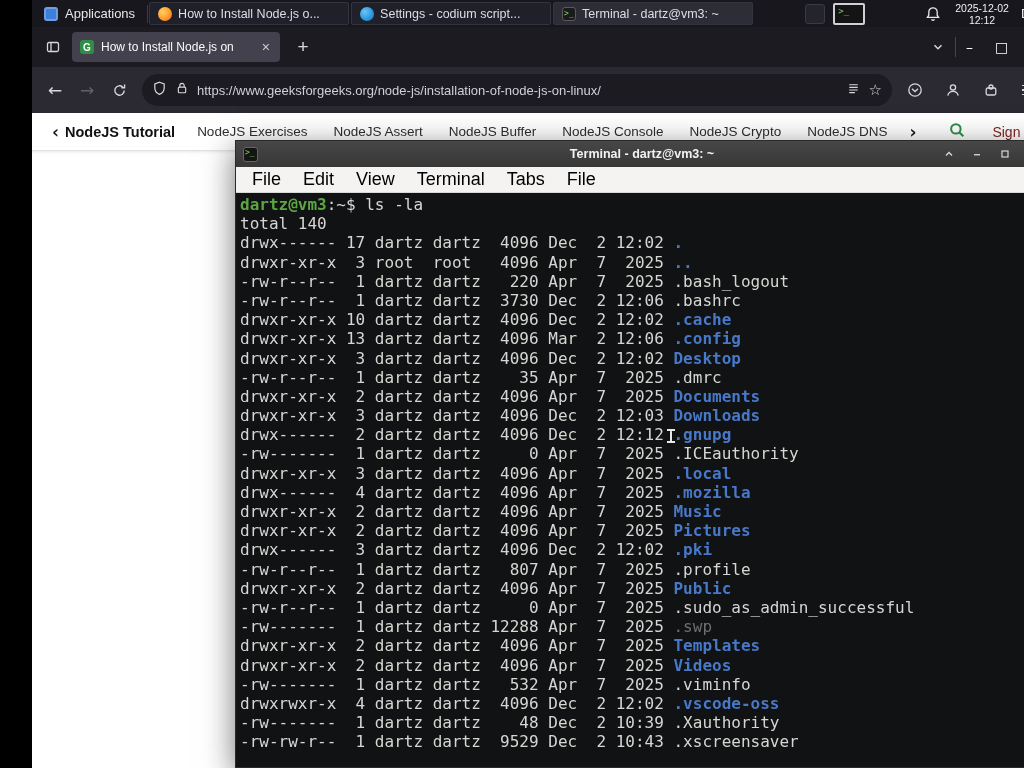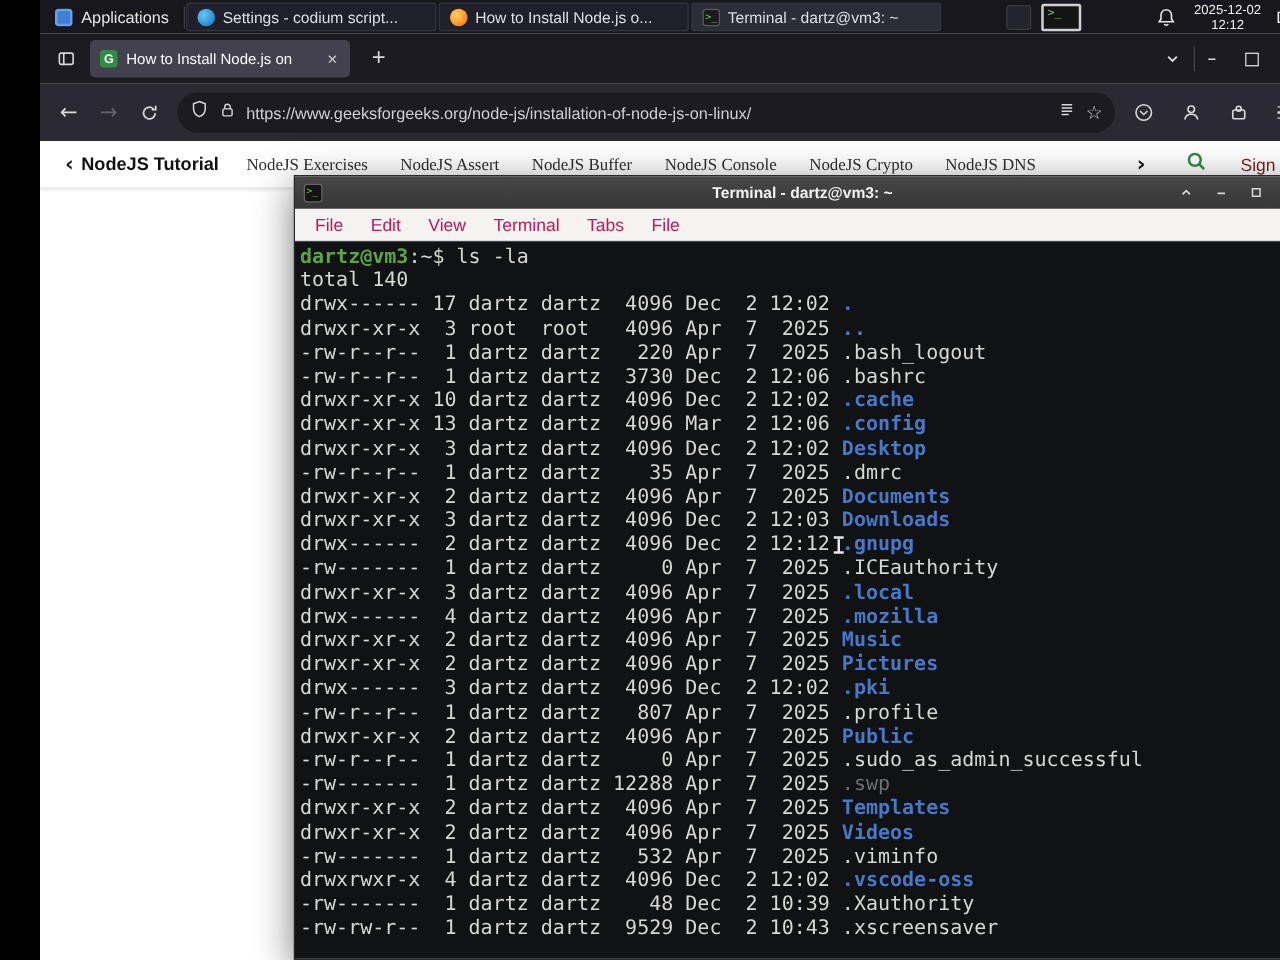--- a/index.html
+++ b/index.html
@@ -59,38 +59,38 @@
   .rico { width:30px; height:30px; display:flex; align-items:center; justify-content:center; border-radius:4px; }
   .hamburger { display:flex; flex-direction:column; gap:3px; }
   .hamburger i { display:block; width:14px; height:1.6px; background:#d7d7db; }
 
   
   .content { height:655px; background:#ffffff; position:relative; }
   .gfg-nav { height:38px; background:#fff; display:flex; align-items:center; padding:0 14px; gap:0;
              border-bottom:1px solid #e3e3e3; box-shadow:0 1px 3px rgba(0,0,0,.10); }
   .gfg-chevron { font-family:"DejaVu Sans",sans-serif; font-size:17px; font-weight:bold; color:#1a1a1a; padding:0 6px; }
   .gfg-title { font-size:14.5px; font-weight:bold; color:#111; margin-right:22px; white-space:nowrap; }
-  #gfg-items { display:flex; align-items:center; gap:26px; overflow:hidden; flex:1;font-family:Liberation Serif, serif; }
+  #gfg-items { display:flex; align-items:center; gap:26px; overflow:hidden; flex:1; }
   .gfg-item { font-size:13.5px; color:#2f2f2f; white-space:nowrap; }
   .gfg-right { display:flex; align-items:center; gap:26px; padding-left:8px; }
   .gfg-signin { font-size:14px; color:#7f1d1d; font-weight:500; margin-right:6px; white-space:nowrap; }
 
   
   .terminal { position:absolute; left:203px; top:140px; width:814px; height:628px; z-index:40;
               display:flex; flex-direction:column; box-shadow:0 8px 30px rgba(0,0,0,.55); border:1px solid #2a2a2a; }
   .titlebar { height:26px; background:linear-gradient(#474747,#373737); position:relative;
               display:flex; align-items:center; padding:0 7px; flex:0 0 26px; }
   .titlebar-icon { width:15px; height:15px; background:#141414; border:1px solid #666; border-radius:3px; position:relative; }
   .titlebar-icon::after { content:">_"; position:absolute; left:1px; top:0; font-size:8px; color:#7ad061; font-family:"DejaVu Sans Mono",monospace; }
   .title-text { position:absolute; left:50%; transform:translateX(-50%); color:#f2f2f2; font-size:12.5px; font-weight:bold; white-space:nowrap; }
   .tb-controls { margin-left:auto; display:flex; align-items:center; gap:12px; }
   .tb-btn { display:flex; align-items:center; justify-content:center; width:16px; height:16px; }
   .menubar { height:26px; background:#f4f3f2; border-bottom:1px solid #d8d8d8; display:flex; align-items:center;
              padding:0 6px; gap:2px; flex:0 0 26px; }
-  .menu-item { font-size:14px; color:#be185d; padding:3px 10px; border-radius:2px; }
+  .menu-item { font-size:18px; color:#000000; padding:3px 10px; border-radius:2px; }
   .term-body { flex:1; background:#111214; position:relative; overflow:hidden;
                font-family:"DejaVu Sans Mono",monospace; font-size:16px; line-height:19.2px;
                color:#d6d6d2; padding:2px 0 0 4px; }
   .term-line { white-space:pre; height:19.2px; }
   .term-line .dir { color:#4878c8; font-weight:bold; }
   .term-line .dim { color:#6f6f6f; }
   .prompt-user { color:#5ca642; font-weight:bold; }
   .term-scroll-track { position:absolute; top:0; right:0; width:11px; height:100%; background:#1b1c1e; }
   .term-scroll-thumb { position:absolute; right:1px; bottom:6px; width:9px; height:70px; background:#4d4d4d; border-radius:4px; }
 
@@ -106,27 +106,27 @@
 <div id="screen">
 
   <div class="panel">
     <div class="app-menu">
       <span class="app-grid-icon"></span>
       <span>Applications</span>
     </div>
     <div class="panel-sep"></div>
     <div class="taskbar" id="taskbar">
   <div class="task">
+    <span class="task-icon icon-firefox"></span>
+    <span class="task-title">How to Install Node.js o...</span>
+  </div>
+
+  <div class="task">
     <span class="task-icon icon-codium"></span>
     <span class="task-title">Settings - codium script...</span>
-  </div>
-
-  <div class="task">
-    <span class="task-icon icon-firefox"></span>
-    <span class="task-title">How to Install Node.js o...</span>
   </div>
 
   <div class="task">
     <span class="task-icon icon-terminal"></span>
     <span class="task-title">Terminal - dartz@vm3: ~</span>
   </div>
 </div>
     <div class="panel-spacer"></div>
     <div class="tray">
       <span class="tray-dark"></span>

